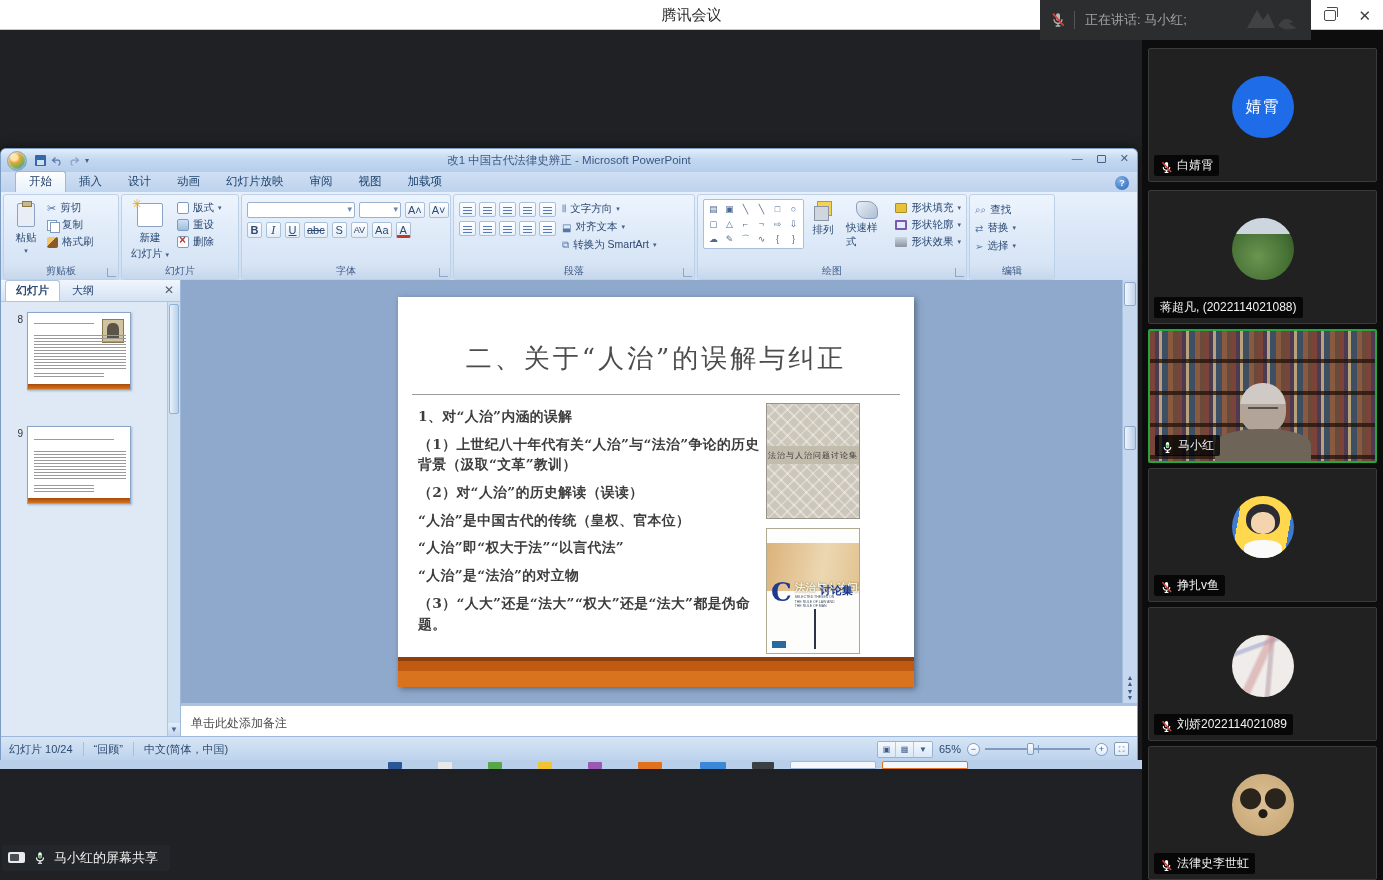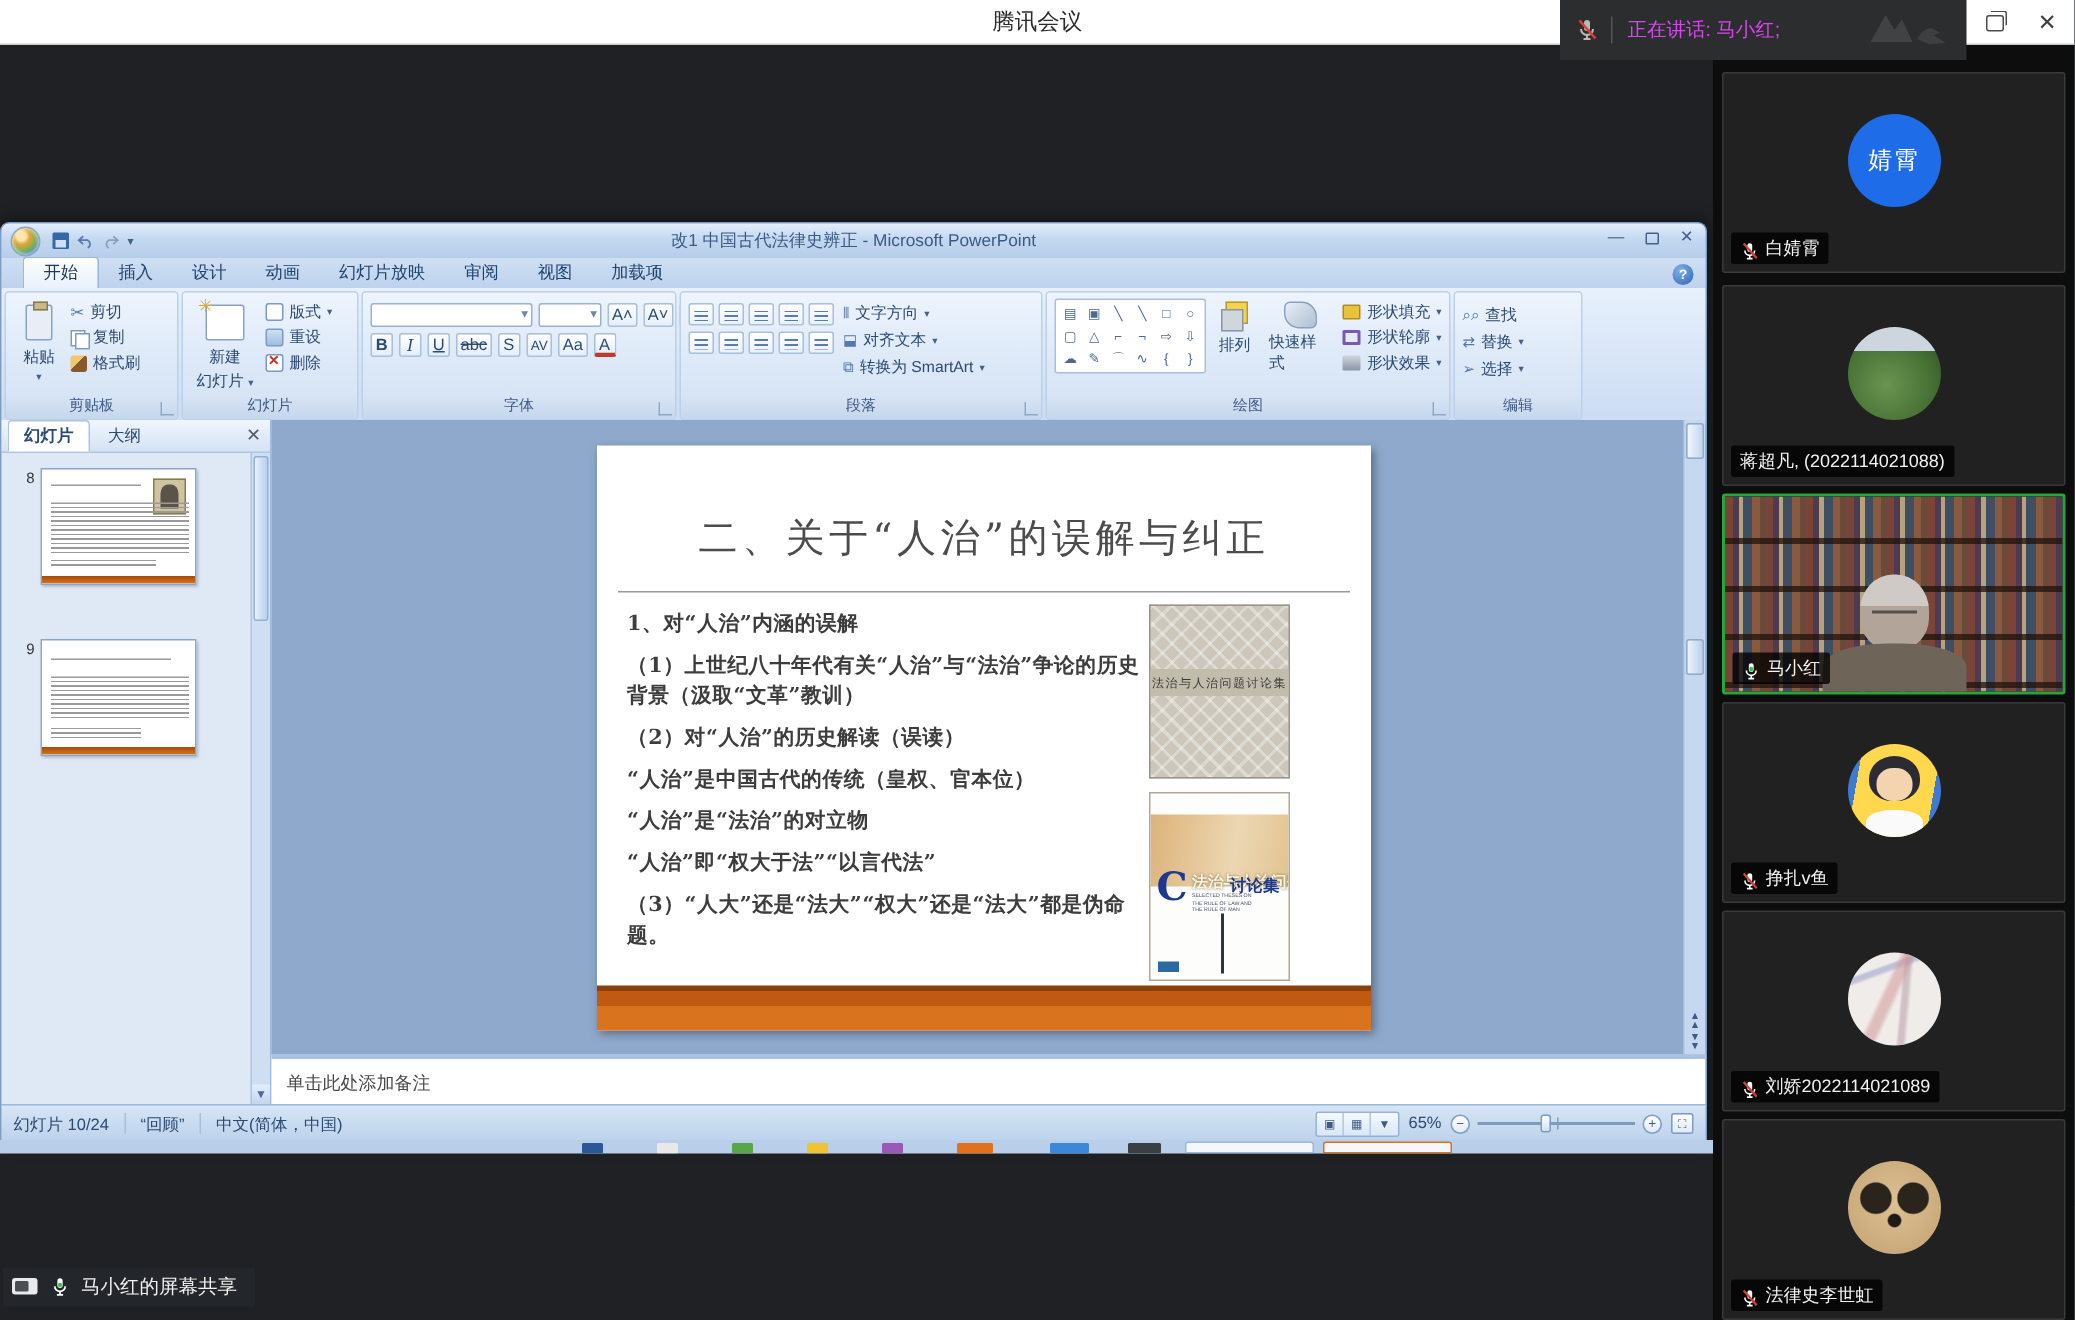--- a/index.html
+++ b/index.html
@@ -8,21 +8,21 @@
   .screen { position:relative; width:1383px; height:804px; background:#1e1f21; }
 
   
   .topbar { position:absolute; left:0; top:0; width:1383px; height:30px; background:#ffffff;
             border-bottom:1px solid #c9c9c9; z-index:30; }
   .topbar-title { position:absolute; left:0; right:0; top:0; height:30px; line-height:30px;
                   text-align:center; font-size:15px; color:#2b2b2b; }
   .speakbar { position:absolute; left:1040px; top:0; width:271px; height:40px; background:#2c2d2f;
               display:flex; align-items:center; padding:0 10px; z-index:31; }
   .speakbar .divider { width:1px; height:18px; background:#555; margin:0 10px 0 8px; }
-  .speakbar .speak-text { color:#d946ef; font-size:13px; white-space:nowrap; }
+  .speakbar .speak-text { color:#a3a3a3; font-size:13px; white-space:nowrap; }
   .ghost-logo { position:absolute; right:10px; top:6px; opacity:.55; }
   .win-controls { position:absolute; right:6px; top:0; height:30px; display:flex; align-items:center; gap:22px;
                   padding-right:6px; z-index:32; }
   .btn-restore { width:12px; height:11px; border:1.6px solid #4a4a4a; border-radius:2px; position:relative; }
   .btn-restore::before { content:""; position:absolute; left:2px; top:-4px; width:10px; height:9px;
                          border:1.6px solid #4a4a4a; border-bottom:none; border-left:none; border-radius:0 2px 0 0; }
   .btn-close { font-size:15px; color:#3f3f3f; line-height:1; }
 
   
   .stage { position:absolute; left:0; top:30px; width:1142px; height:850px; background:#202124; }
@@ -550,22 +550,22 @@
         <div class="editor-col">
           <div class="slide-area">
             <div class="slide">
               <div class="slide-title">二、关于“人治”的误解与纠正</div>
               <div class="slide-rule"></div>
               <div class="slide-body">
                 <p>1、对“人治”内涵的误解</p>
                 <p>（1）上世纪八十年代有关“人治”与“法治”争论的历史背景（汲取“文革”教训）</p>
                 <p>（2）对“人治”的历史解读（误读）</p>
                 <p>“人治”是中国古代的传统（皇权、官本位）</p>
+                <p>“人治”即“权大于法”“以言代法”</p>
                 <p>“人治”是“法治”的对立物</p>
-                <p>“人治”即“权大于法”“以言代法”</p>
                 <p>（3）“人大”还是“法大”“权大”还是“法大”都是伪命题。</p>
               </div>
               <div class="books">
                 <div class="book1">
                   <div class="band">
                       <span>法治与人治问题讨论集</span>
                     </div>
                 </div>
                 <div class="book2">
                   <div class="tan"></div>

